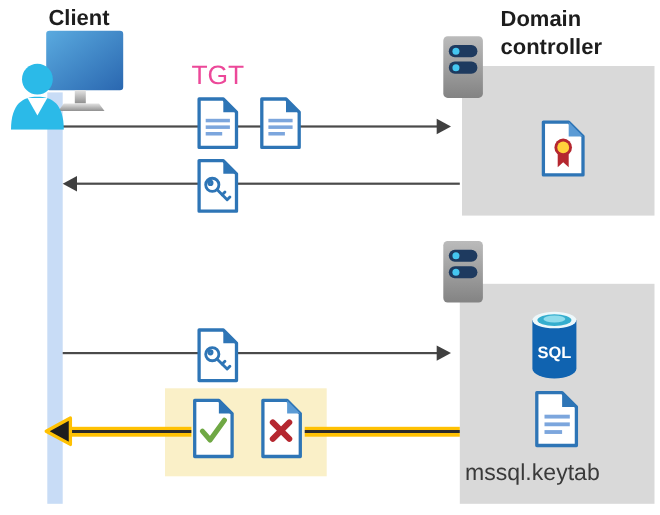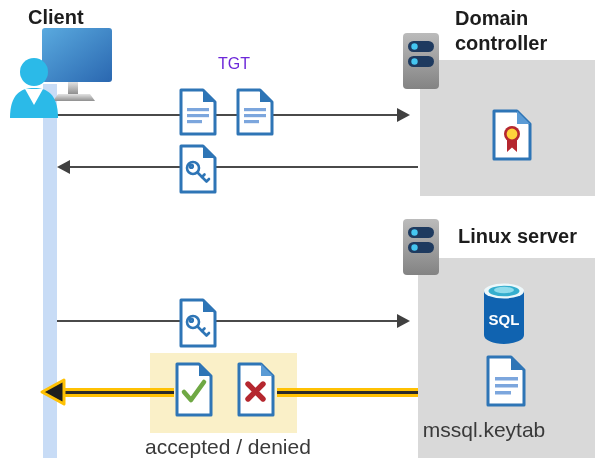--- a/index.html
+++ b/index.html
@@ -3,21 +3,21 @@
 <meta charset="utf-8">
 <style>
   html,body{margin:0;padding:0;background:#fff;}
   #canvas{
     position:relative;width:600px;height:468px;background:#ffffff;
     font-family:"Liberation Sans", sans-serif;overflow:hidden;
   }
   .abs{position:absolute;}
   .panel{background:#D9D9D9;}
   .title{font-weight:bold;font-size:20px;color:#1d1d1d;line-height:1.25;}
-  .plain{font-size:16px;color:#6d28d9;margin-left:36px;}
+  .plain{font-size:24px;color:#ec4899;}
   .big-plain{font-size:21px;color:#3a3a3a;}
   .center{text-align:center;}
   .lifeline{background:#C8DCF6;}
   .hl-box{background:#FAF0C8;}
   .aline{height:2px;background:#4a4a4a;}
   .ah-right{width:0;height:0;border-top:7px solid transparent;border-bottom:7px solid transparent;border-left:13px solid #404040;}
   .ah-left{width:0;height:0;border-top:7px solid transparent;border-bottom:7px solid transparent;border-right:13px solid #404040;}
   .yshaft{height:9px;background:linear-gradient(180deg,#FFC103 0 3px,#2b2b2b 3px 6px,#FFC103 6px 9px);}
   svg{display:block;}
 </style>
@@ -157,20 +157,18 @@
     <polygon points="25,3 37,15 25,15" fill="#2E75B6"></polygon>
     <path d="M10,31 L17,39 L30,21" stroke="#6FA844" stroke-width="4.6" fill="none" stroke-linecap="round" stroke-linejoin="round"></path>
   </svg>
 
   <svg class="abs" style="left:236px;top:361px;" width="40" height="57" viewBox="0 0 40 57">
     <path d="M3,3 H25 L37,15 V54 H3 Z" fill="#fff" stroke="#2E75B6" stroke-width="3" stroke-linejoin="round"></path>
     <polygon points="25,3 37,15 25,15" fill="#5B9BD5"></polygon>
     <path d="M12,23 L27,38 M27,23 L12,38" stroke="#B5272F" stroke-width="5.4" stroke-linecap="round"></path>
   </svg>
 
-  <div class="abs title" style="left:28px;top:5px;">Client</div>
+  <div class="abs title" style="left:44px;top:5px;">Client</div>
   <div class="abs plain center" style="left:172px;top:55px;width:52px;">TGT</div>
   <div class="abs title" style="left:455px;top:6px;width:120px;">Domain controller</div>
-  <div class="abs title" style="left:458px;top:224px;width:140px;">Linux server</div>
   <div class="abs big-plain center" style="left:408px;top:418px;width:152px;">mssql.keytab</div>
-  <div class="abs big-plain center" style="left:120px;top:435px;width:216px;">accepted / denied</div>
 
 </div>
 
 </body></html>

